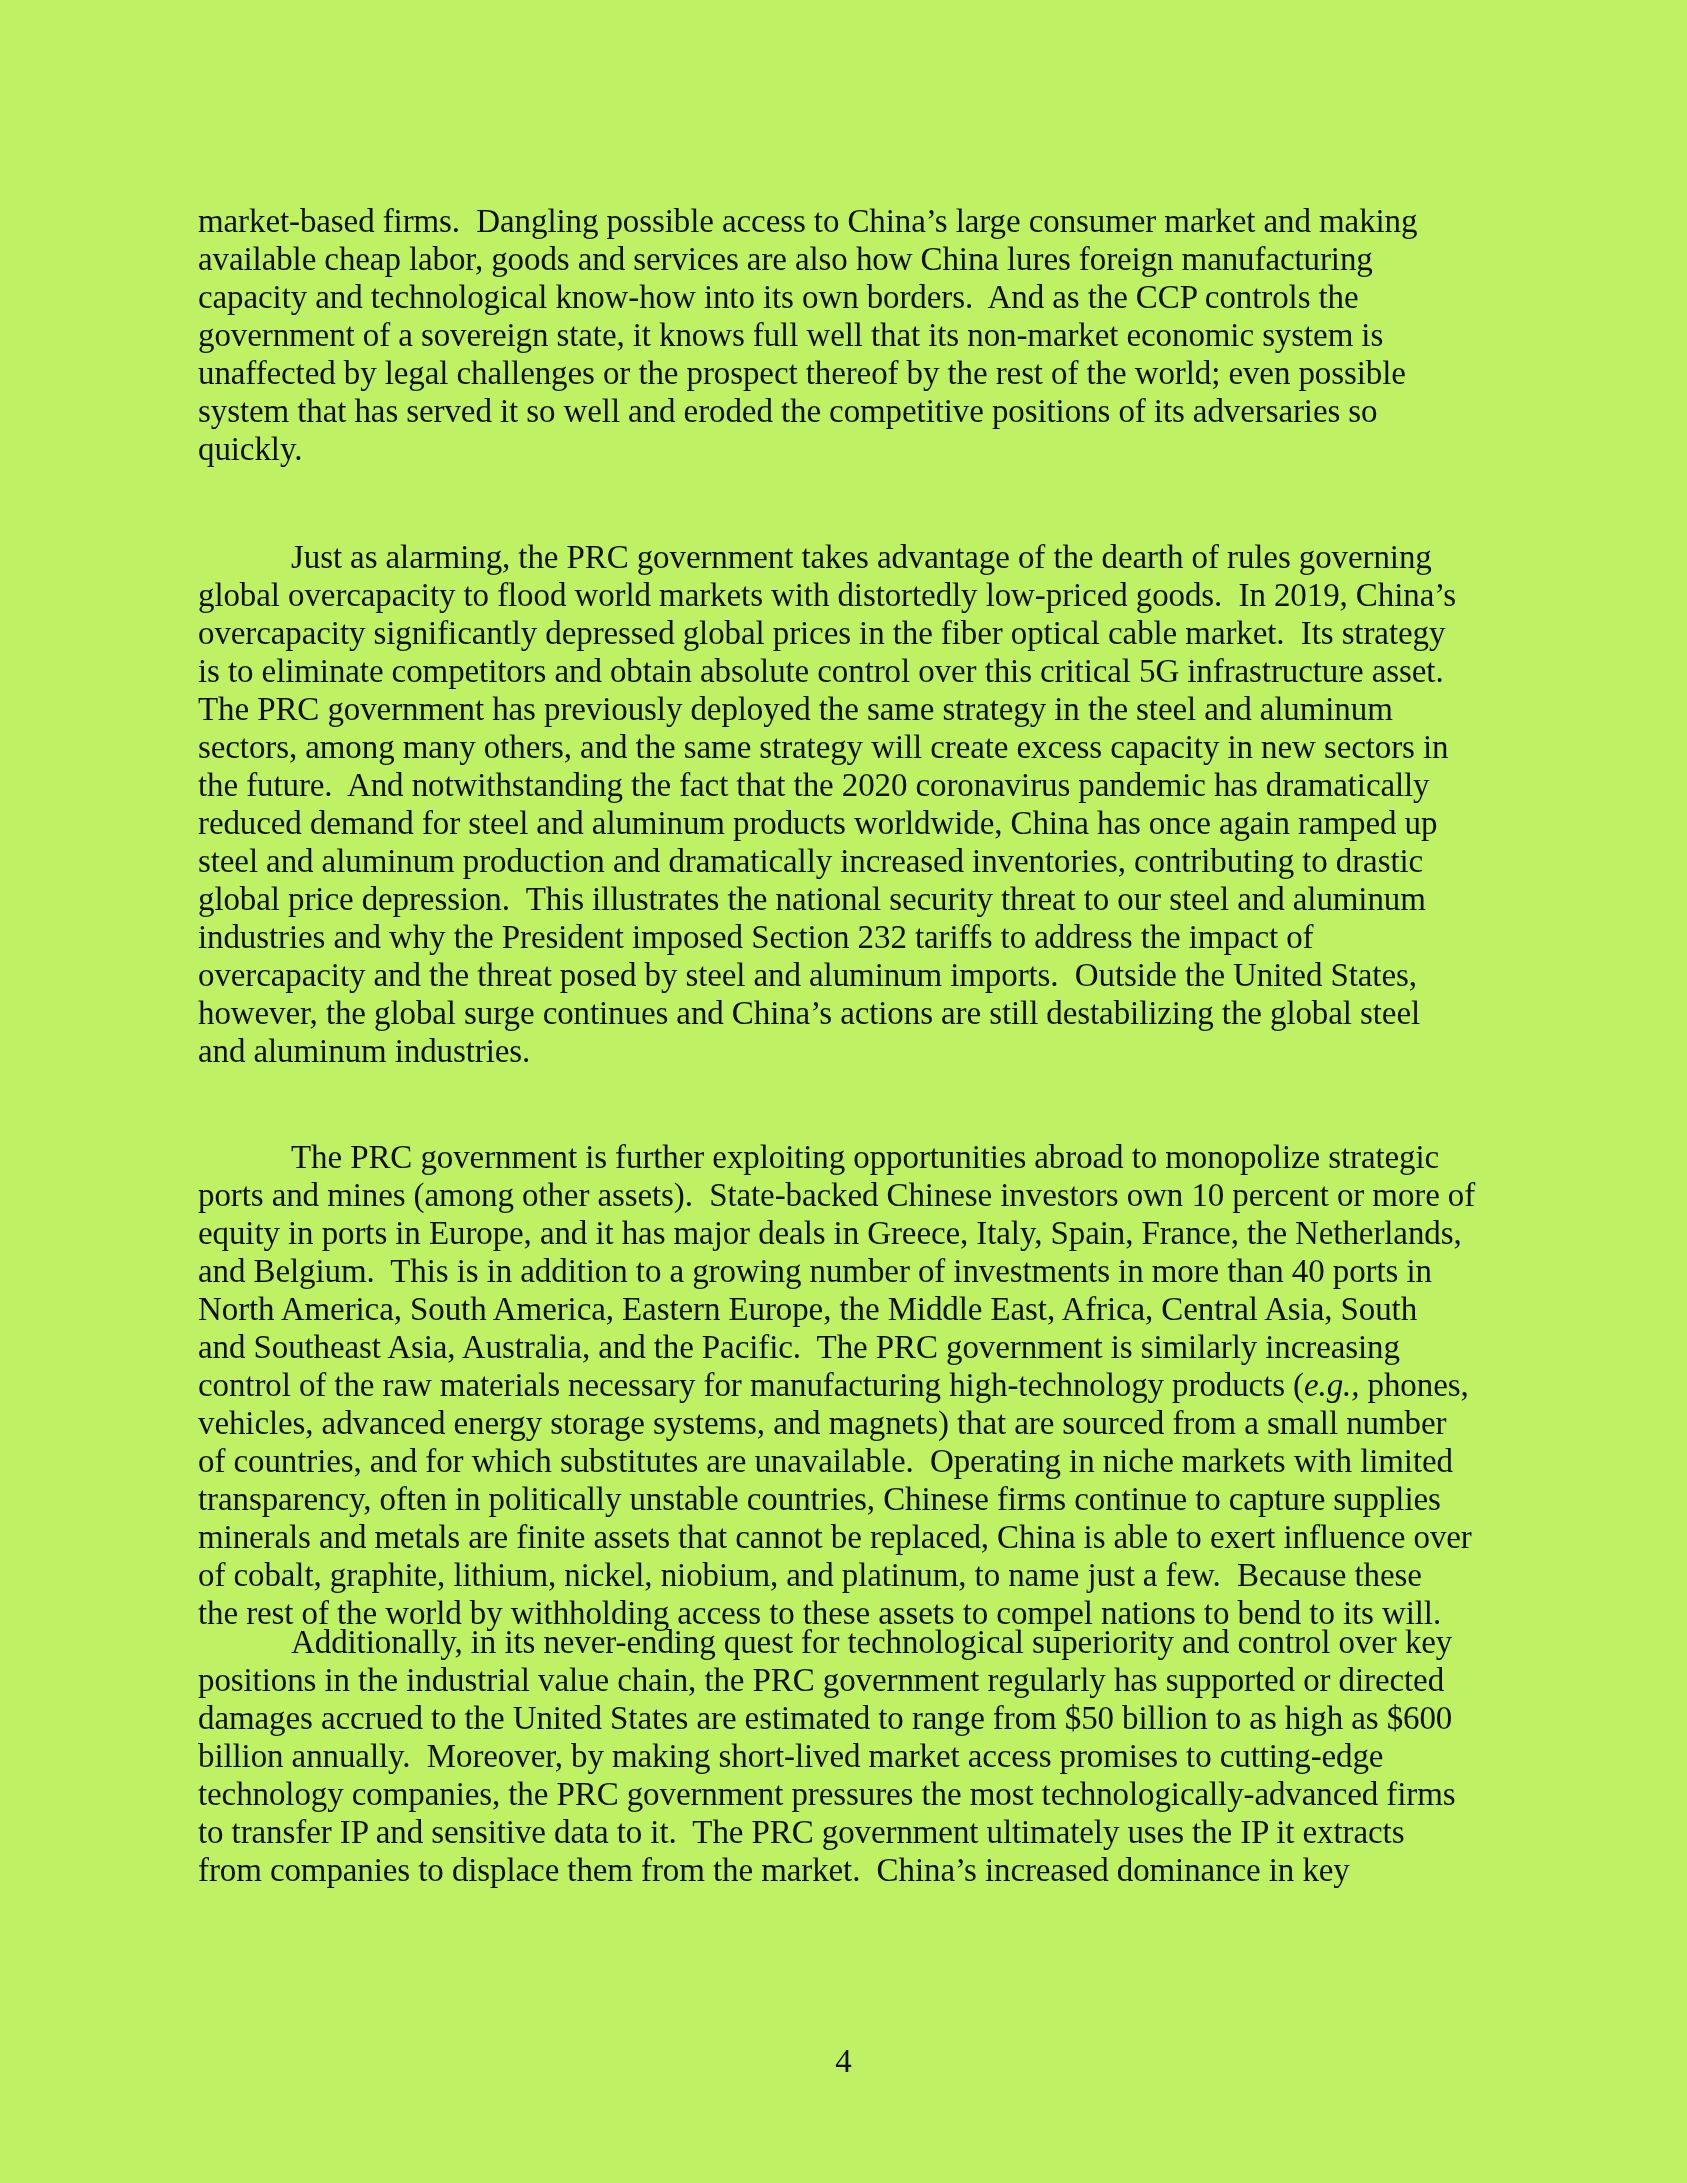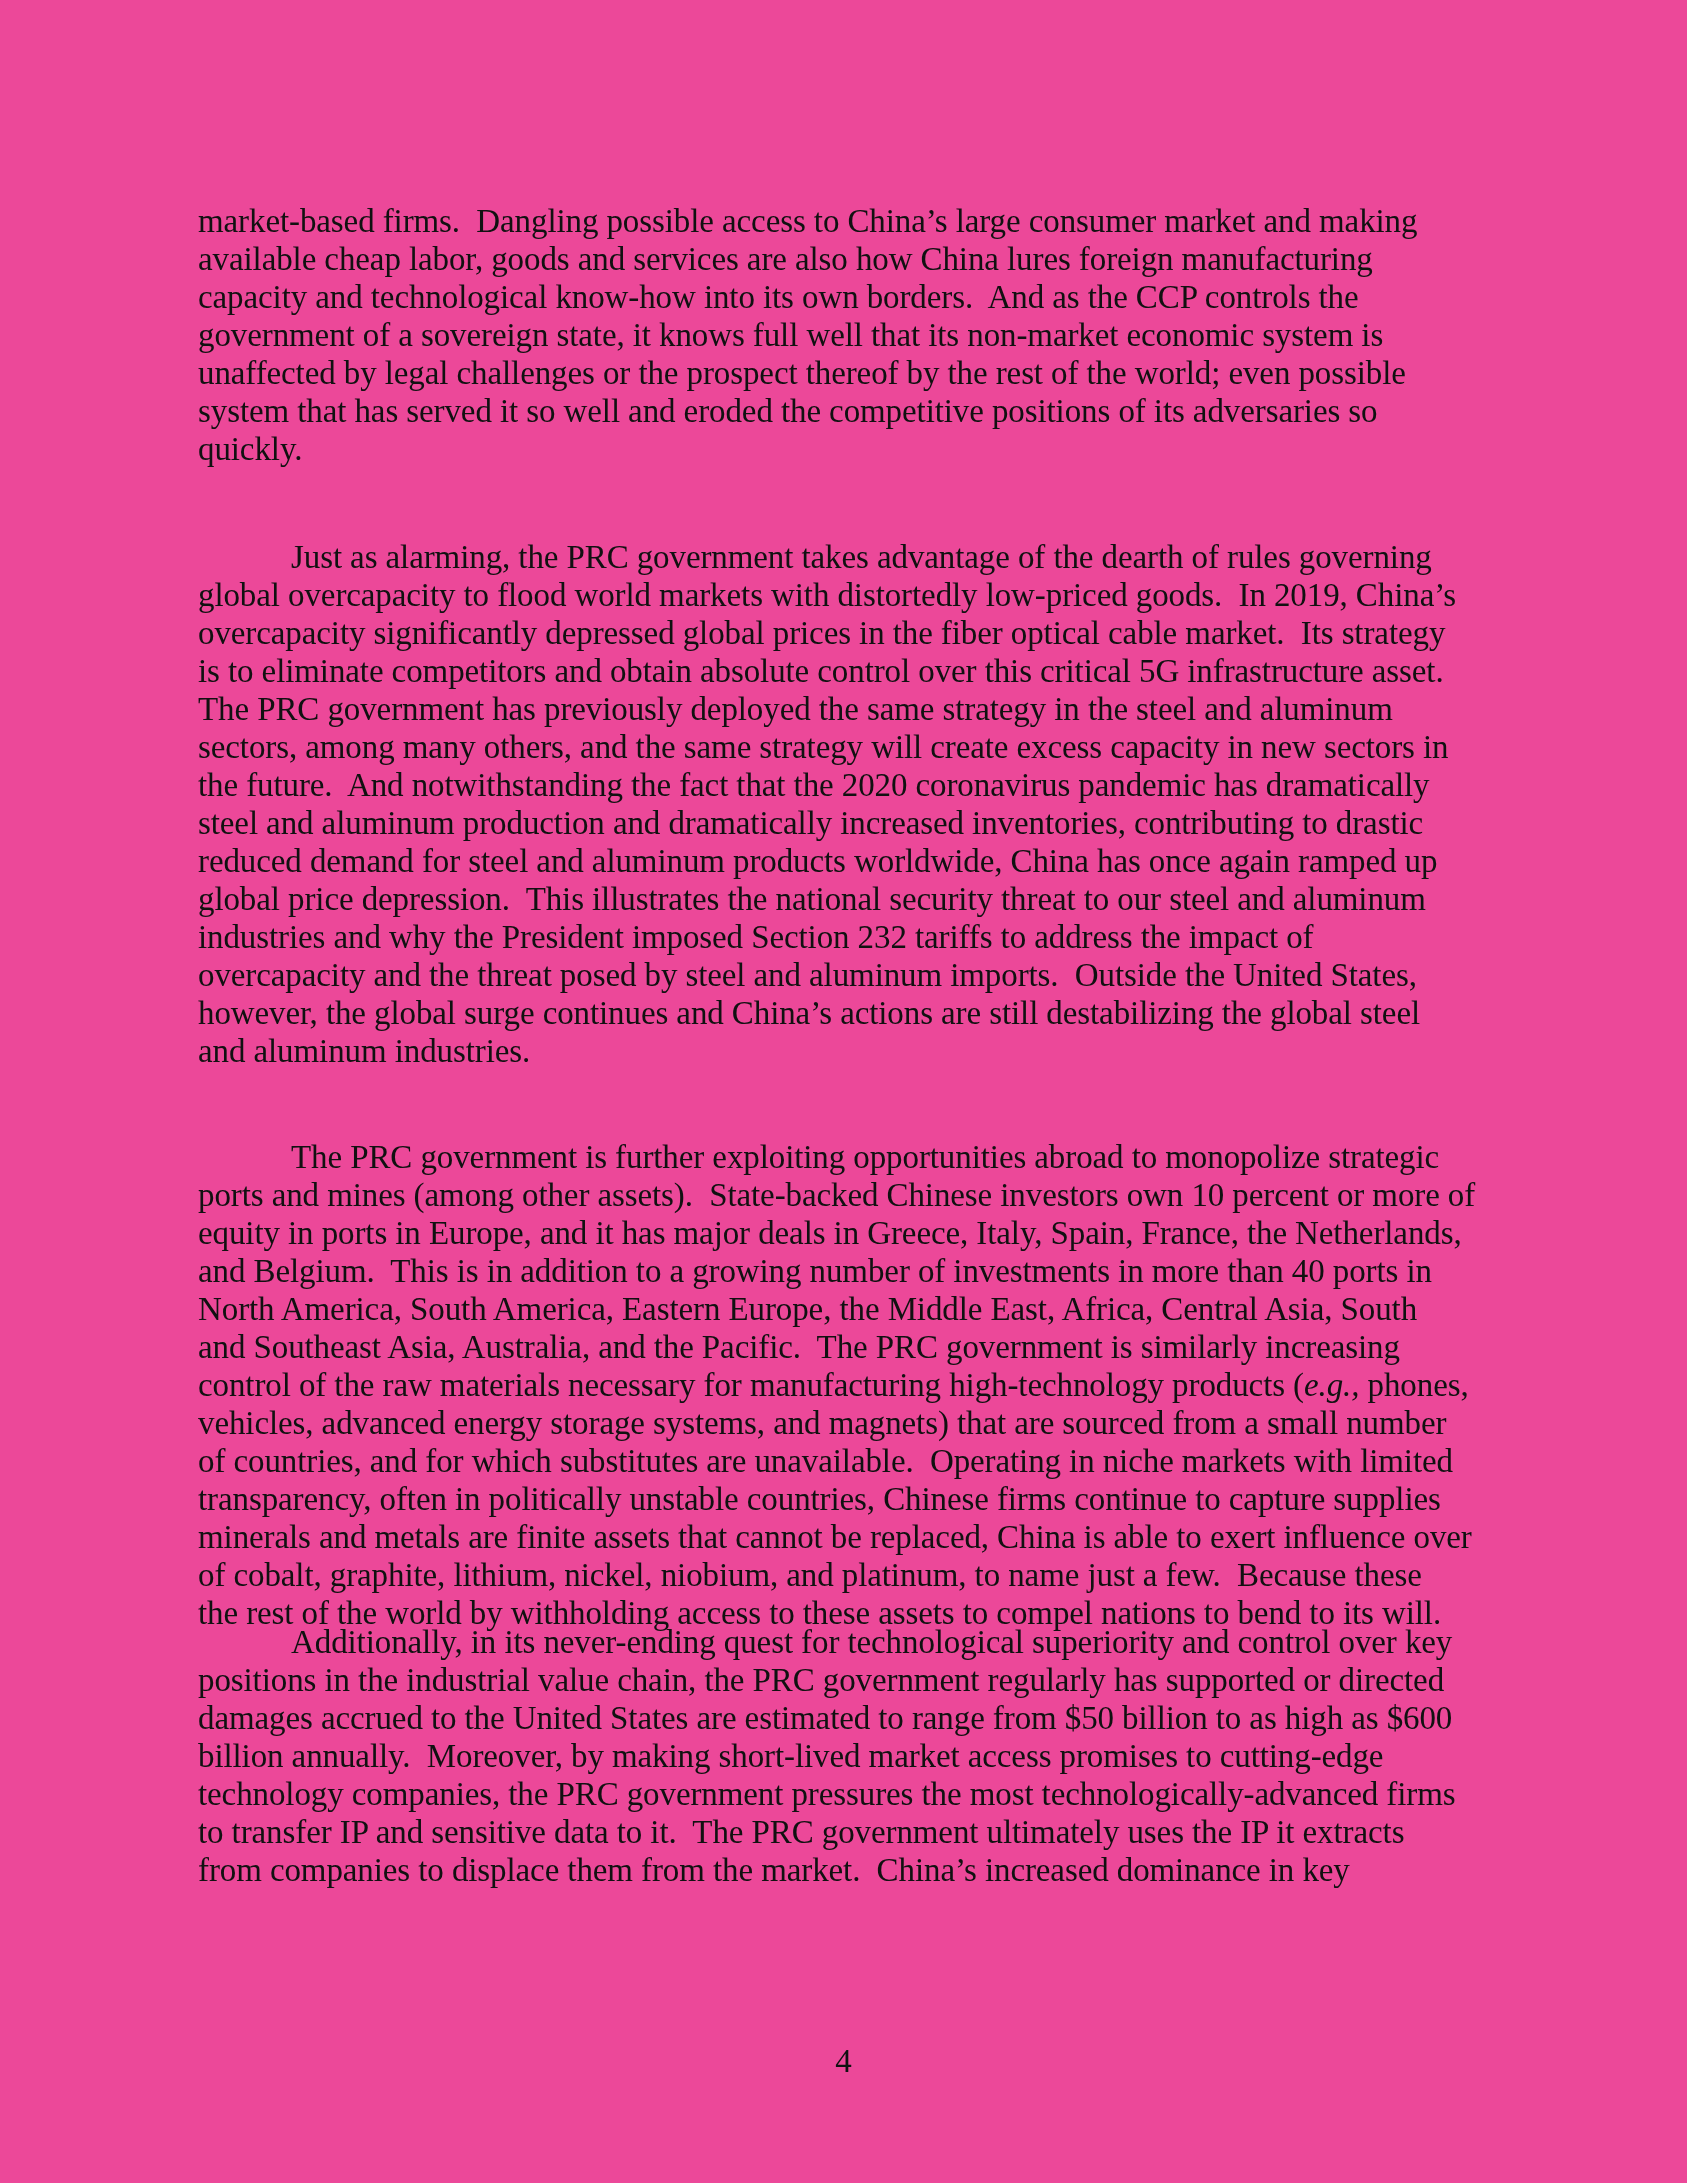--- a/index.html
+++ b/index.html
@@ -1,17 +1,17 @@
 <!DOCTYPE html>
 <html style="font-size:10.6px"><head>
 <meta charset="utf-8">
 <style>
   html, body { margin: 0; padding: 0; background: #ffffff; }
   body { width: 1687px; height: 2183px; position: relative; overflow: hidden; }
-  .page { position: absolute; left: 0; top: 0; width: 1687px; height: 2183px; background: #ec4899; }
+  .page { position: absolute; left: 0; top: 0; width: 1687px; height: 2183px; background: #bef264; }
   .para { position: absolute; left: 198px; width: 1297px; }
   .line {
     font-family: "Liberation Serif", "DejaVu Serif", serif;
     font-size: 33px;
     line-height: 38px;
     height: 38px;
     color: #111;
     white-space: pre;
     letter-spacing: -0.1px;
   }
@@ -38,22 +38,22 @@
   </div>
 
   <div class="para" style="top:538px;">
     <div class="line indent">Just as alarming, the PRC government takes advantage of the dearth of rules governing</div>
     <div class="line">global overcapacity to flood world markets with distortedly low-priced goods.  In 2019, China’s</div>
     <div class="line">overcapacity significantly depressed global prices in the fiber optical cable market.  Its strategy</div>
     <div class="line">is to eliminate competitors and obtain absolute control over this critical 5G infrastructure asset.</div>
     <div class="line">The PRC government has previously deployed the same strategy in the steel and aluminum</div>
     <div class="line">sectors, among many others, and the same strategy will create excess capacity in new sectors in</div>
     <div class="line">the future.  And notwithstanding the fact that the 2020 coronavirus pandemic has dramatically</div>
+    <div class="line">reduced demand for steel and aluminum products worldwide, China has once again ramped up</div>
     <div class="line">steel and aluminum production and dramatically increased inventories, contributing to drastic</div>
-    <div class="line">reduced demand for steel and aluminum products worldwide, China has once again ramped up</div>
     <div class="line">global price depression.  This illustrates the national security threat to our steel and aluminum</div>
     <div class="line">industries and why the President imposed Section 232 tariffs to address the impact of</div>
     <div class="line">overcapacity and the threat posed by steel and aluminum imports.  Outside the United States,</div>
     <div class="line">however, the global surge continues and China’s actions are still destabilizing the global steel</div>
     <div class="line">and aluminum industries.</div>
   </div>
 
   <div class="para" style="top:1098px;margin-top:40px;">
     <div class="line indent">The PRC government is further exploiting opportunities abroad to monopolize strategic</div>
     <div class="line">ports and mines (among other assets).  State-backed Chinese investors own 10 percent or more of</div>

